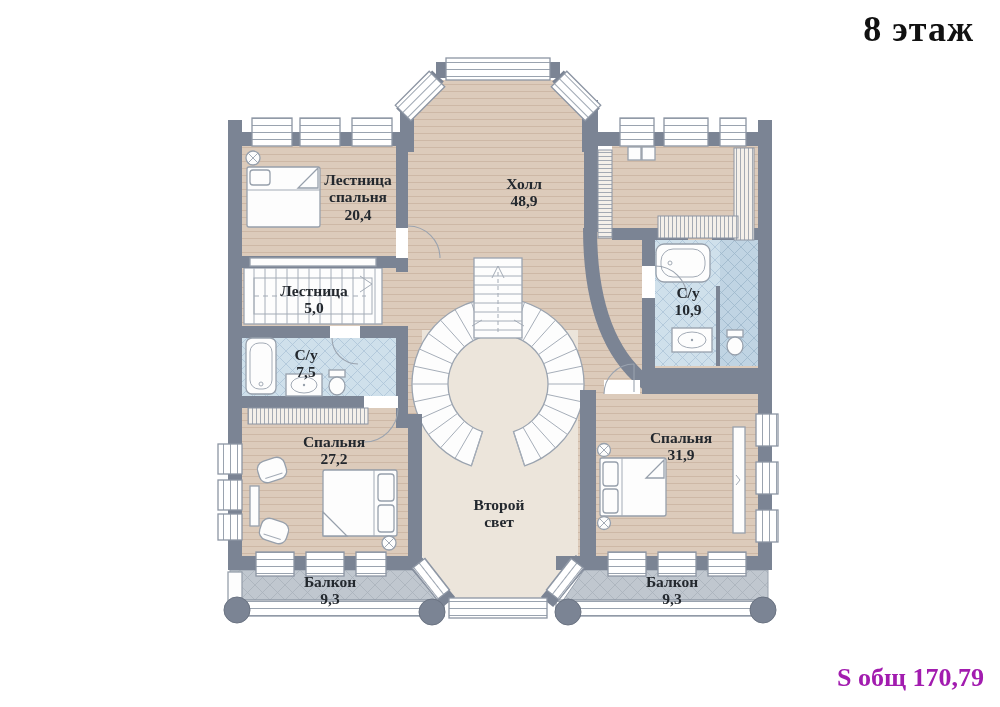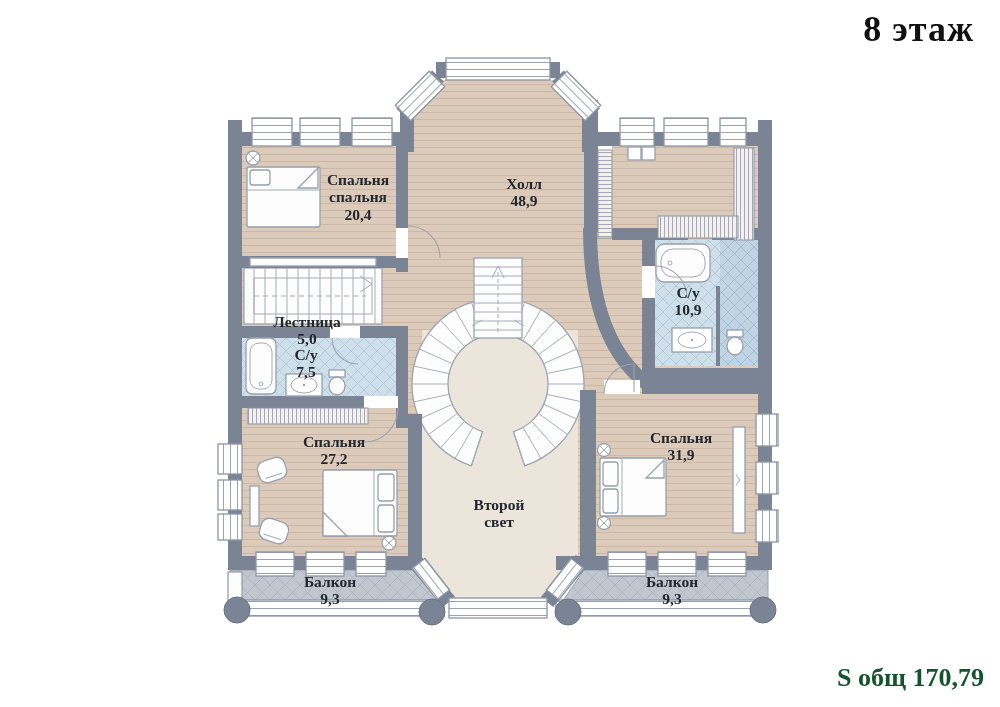--- a/index.html
+++ b/index.html
@@ -1,19 +1,19 @@
 <!DOCTYPE html>
 <html><head>
 <meta charset="utf-8">
 <style>
   html,body{margin:0;padding:0;background:#ffffff;}
   .canvas{position:relative;width:1000px;height:707px;background:#ffffff;overflow:hidden;
           font-family:"Liberation Serif","DejaVu Serif",serif;}
   .title{position:absolute;top:8px;right:26px;font-size:36px;font-weight:bold;color:#111;letter-spacing:1px;}
-  .footer{position:absolute;bottom:14px;right:16px;font-size:26px;font-weight:bold;color:#14532d;}
+  .footer{position:absolute;bottom:14px;right:16px;font-size:26px;font-weight:bold;color:#a21caf;}
   .room-label{position:absolute;transform:translate(-50%,-50%);text-align:center;
               font-weight:bold;font-size:15.5px;line-height:1.12;color:#23282e;white-space:normal;}
   .room-label .area{display:block;}
   .room-label .area:empty{display:none;}
   
   .wall{fill:#7b8494;stroke:none;}
   .wallLine{stroke:#7b8494;fill:none;}
   .win{fill:url(#winH);stroke:#8d96a4;stroke-width:1.3;}
   .winv{fill:url(#winV);stroke:#8d96a4;stroke-width:1.3;}
   .gap{fill:#ffffff;stroke:none;}
@@ -342,32 +342,32 @@
     <g>
       <circle cx="237" cy="610" r="13" class="column"></circle>
       <circle cx="432" cy="612" r="13" class="column"></circle>
       <circle cx="568" cy="612" r="13" class="column"></circle>
       <circle cx="763" cy="610" r="13" class="column"></circle>
     </g>
   </svg>
 
   
   <div class="room-label" style="left:358px;top:197px;width:104px;">
-    <span>Спальня спальня</span>
+    <span>Лестница спальня</span>
     <span class="area">20,4</span>
   </div>
   <div class="room-label" style="left:524px;top:192px;width:90px;">
     <span>Холл</span>
     <span class="area">48,9</span>
   </div>
   <div class="room-label" style="left:688px;top:301px;width:60px;">
     <span>С/у</span>
     <span class="area">10,9</span>
   </div>
-  <div class="room-label" style="left:307px;top:299px;width:120px;margin-top:31px;">
+  <div class="room-label" style="left:314px;top:299px;width:120px;">
     <span>Лестница</span>
     <span class="area">5,0</span>
   </div>
   <div class="room-label" style="left:306px;top:363px;width:60px;">
     <span>С/у</span>
     <span class="area">7,5</span>
   </div>
   <div class="room-label" style="left:334px;top:450px;width:100px;">
     <span>Спальня</span>
     <span class="area">27,2</span>

